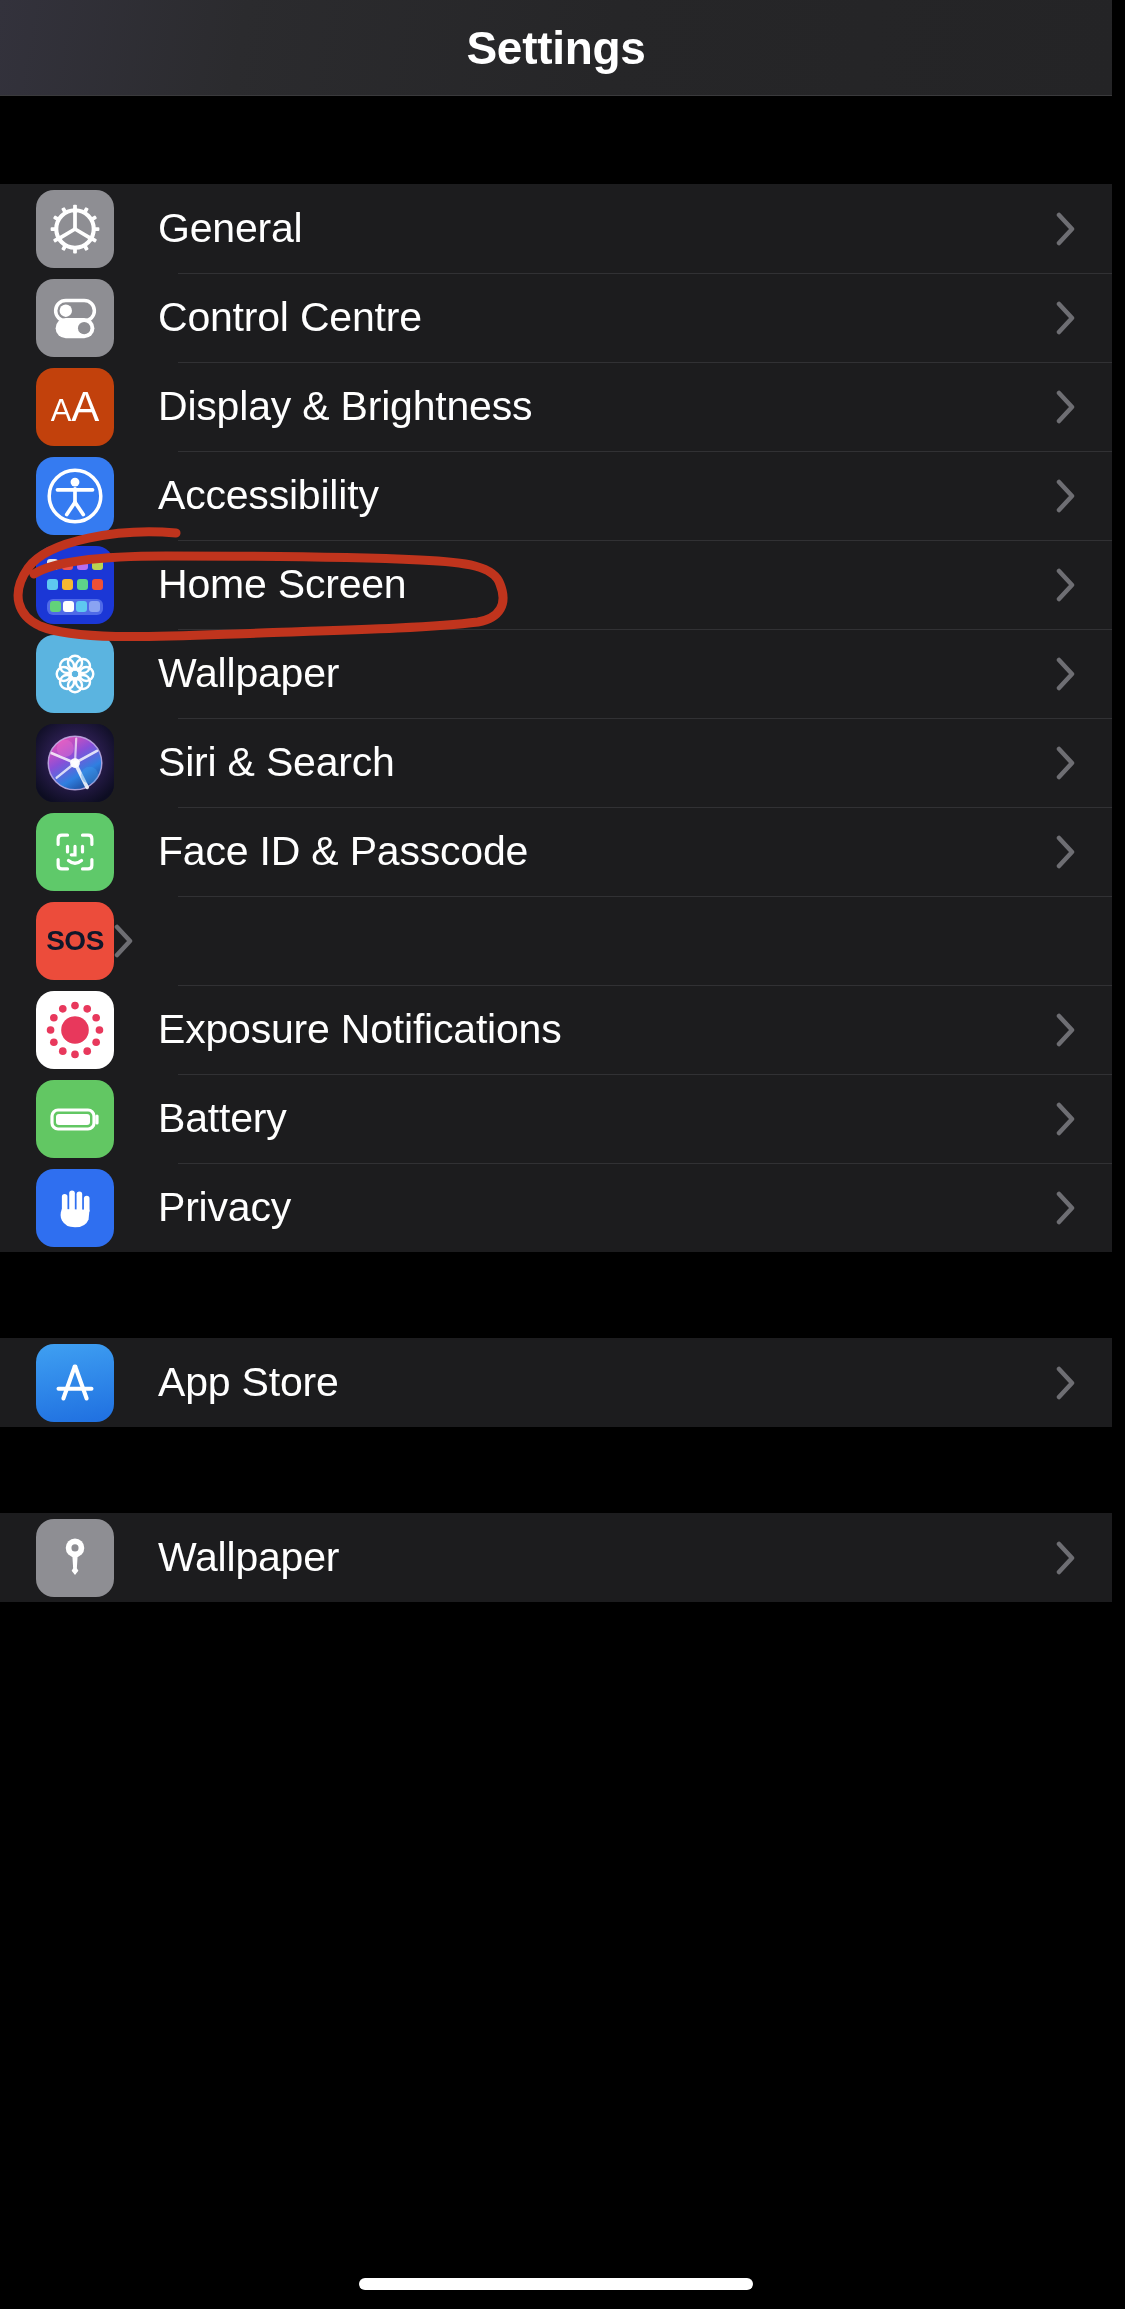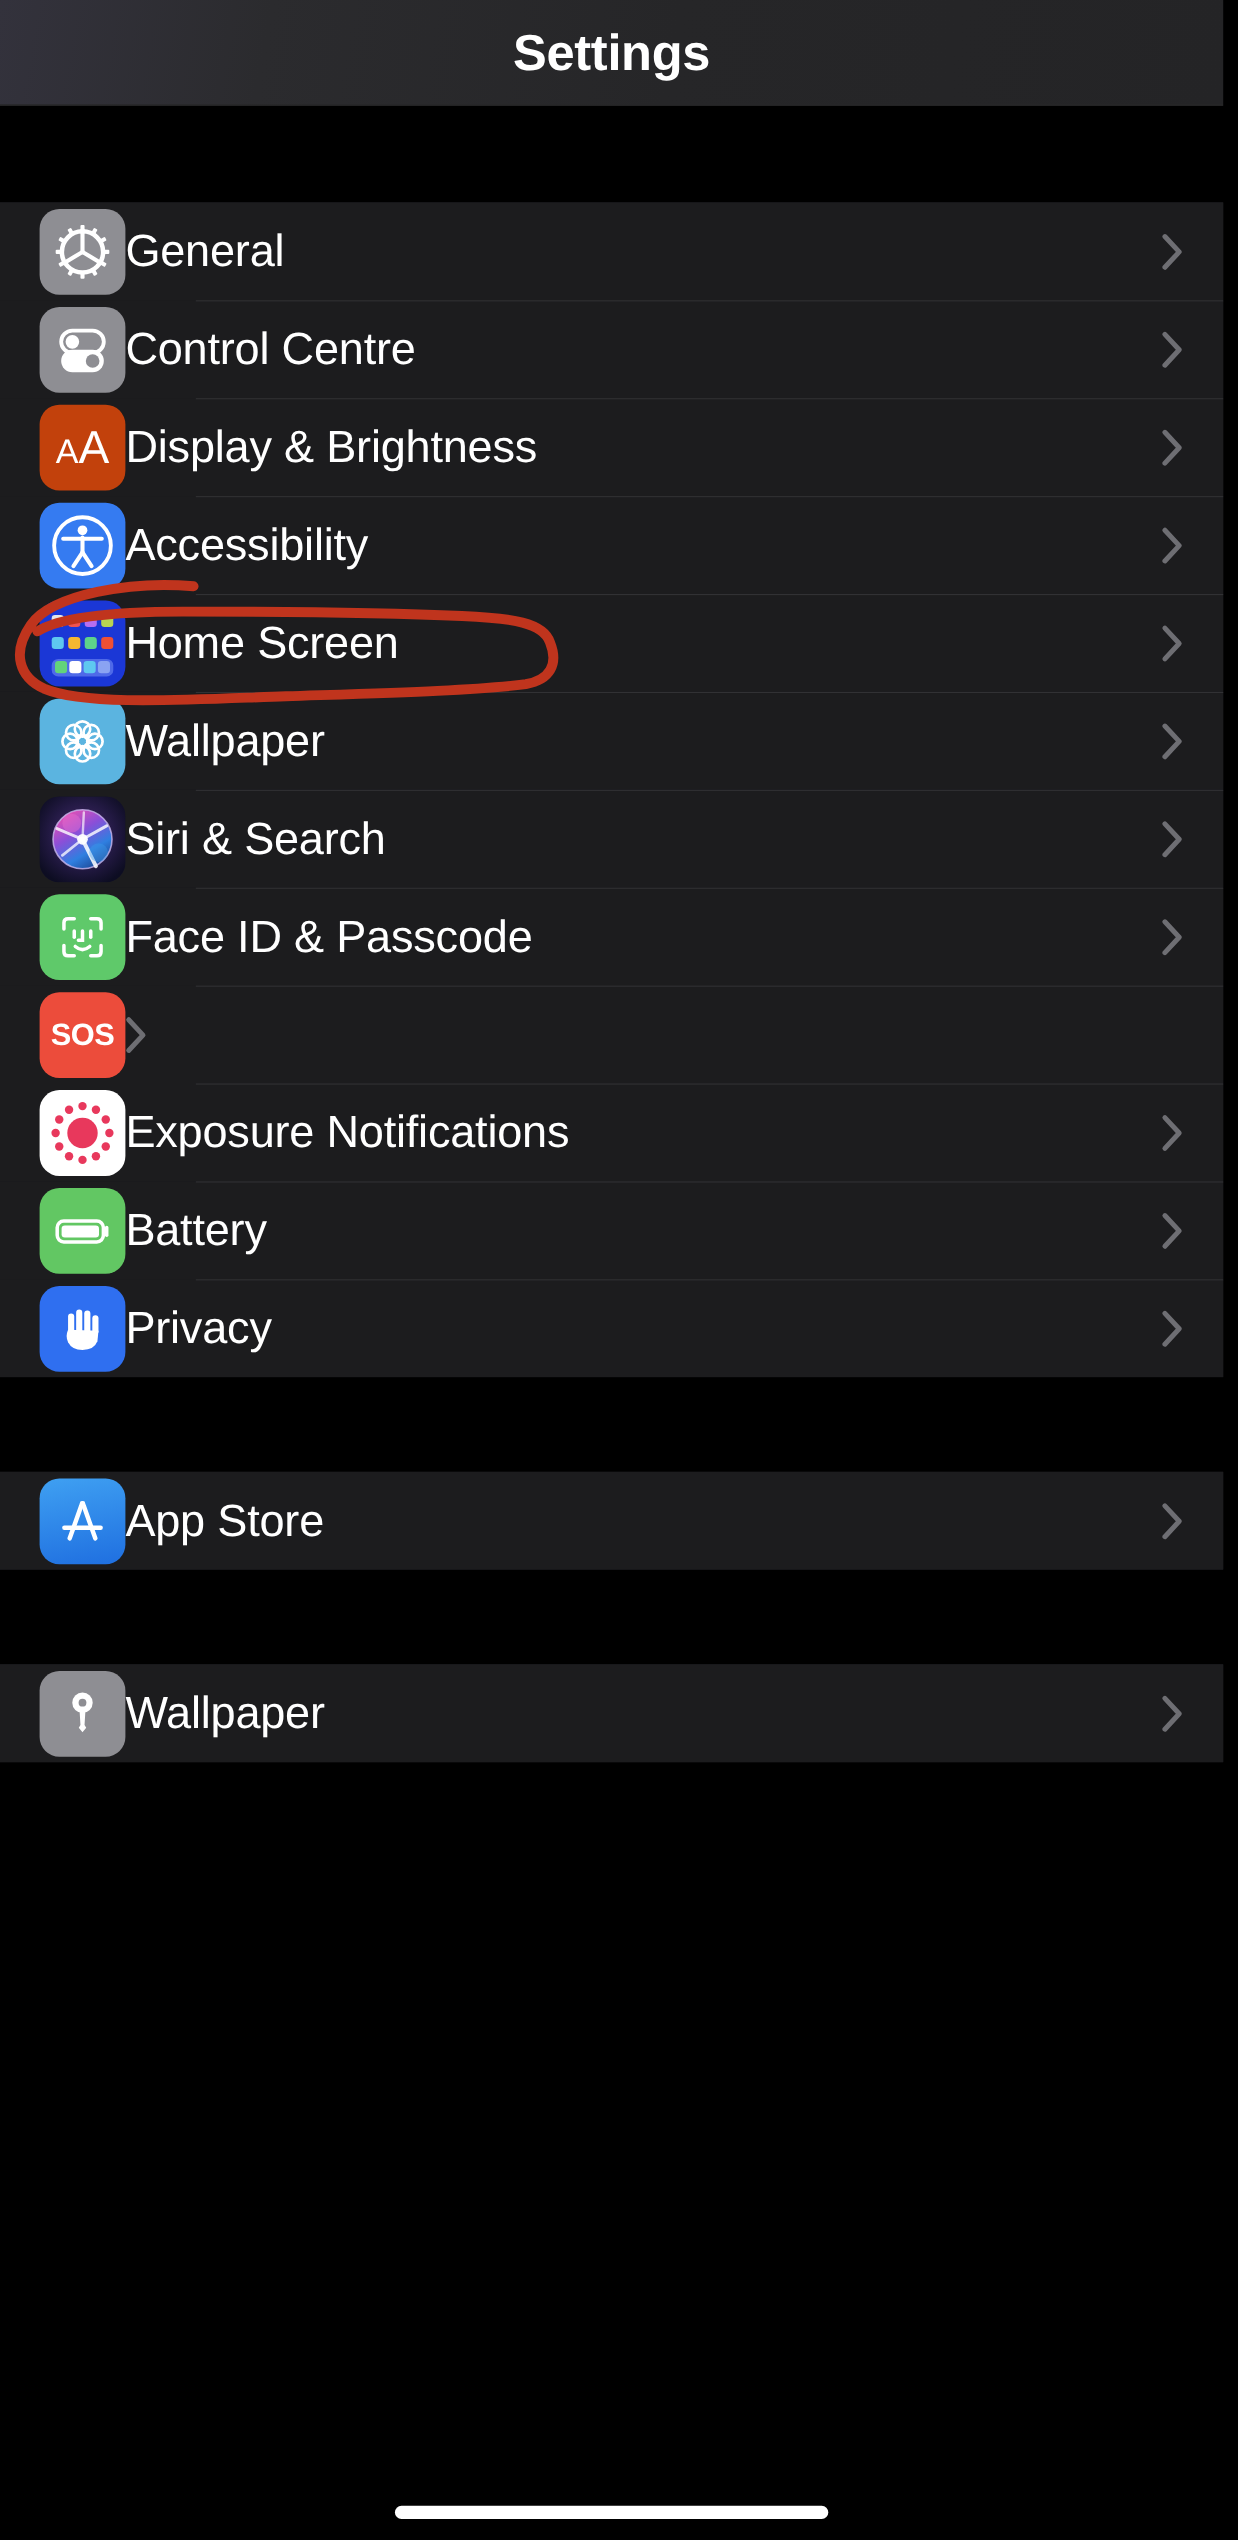--- a/index.html
+++ b/index.html
@@ -51,20 +51,21 @@
   }
   .icon-wrap {
     width:78px; height:78px;
     flex:0 0 78px;
     border-radius:18px;
     overflow:hidden;
     position:relative;
     display:flex; align-items:center; justify-content:center;
   }
   .row-label {
+    margin-left:44px;
     color:#ffffff;
     font-size:41px;
     letter-spacing:-0.2px;
     white-space:nowrap;
     flex:1 1 auto;
   }
   .chevron {
     margin-right:36px;
     flex:0 0 auto;
     display:flex; align-items:center;
@@ -81,21 +82,21 @@
   .ic-siri      { background:#141428; }
   .ic-faceid    { background:#5fc96a; }
   .ic-sos       { background:#ec4c3b; }
   .ic-exposure  { background:#ffffff; }
   .ic-battery   { background:#62c763; }
   .ic-privacy   { background:#2f6ff0; }
   .ic-appstore  { background:linear-gradient(170deg,#3fa0f2 0%,#1f6fe0 100%); }
   .ic-passwords { background:#8e8e93; }
 
   .sos-text {
-    color:#ffffff; font-weight:bold; font-size:28px;
+    color:#0f172a; font-weight:bold; font-size:28px;
     letter-spacing:-0.5px; font-family:"Liberation Sans", sans-serif;
   }
   .aa-text {
     color:#fff; font-family:"Liberation Sans", sans-serif;
     line-height:1;
   }
   .aa-text .sm { font-size:31px; }
   .aa-text .lg { font-size:42px; }
 
   

